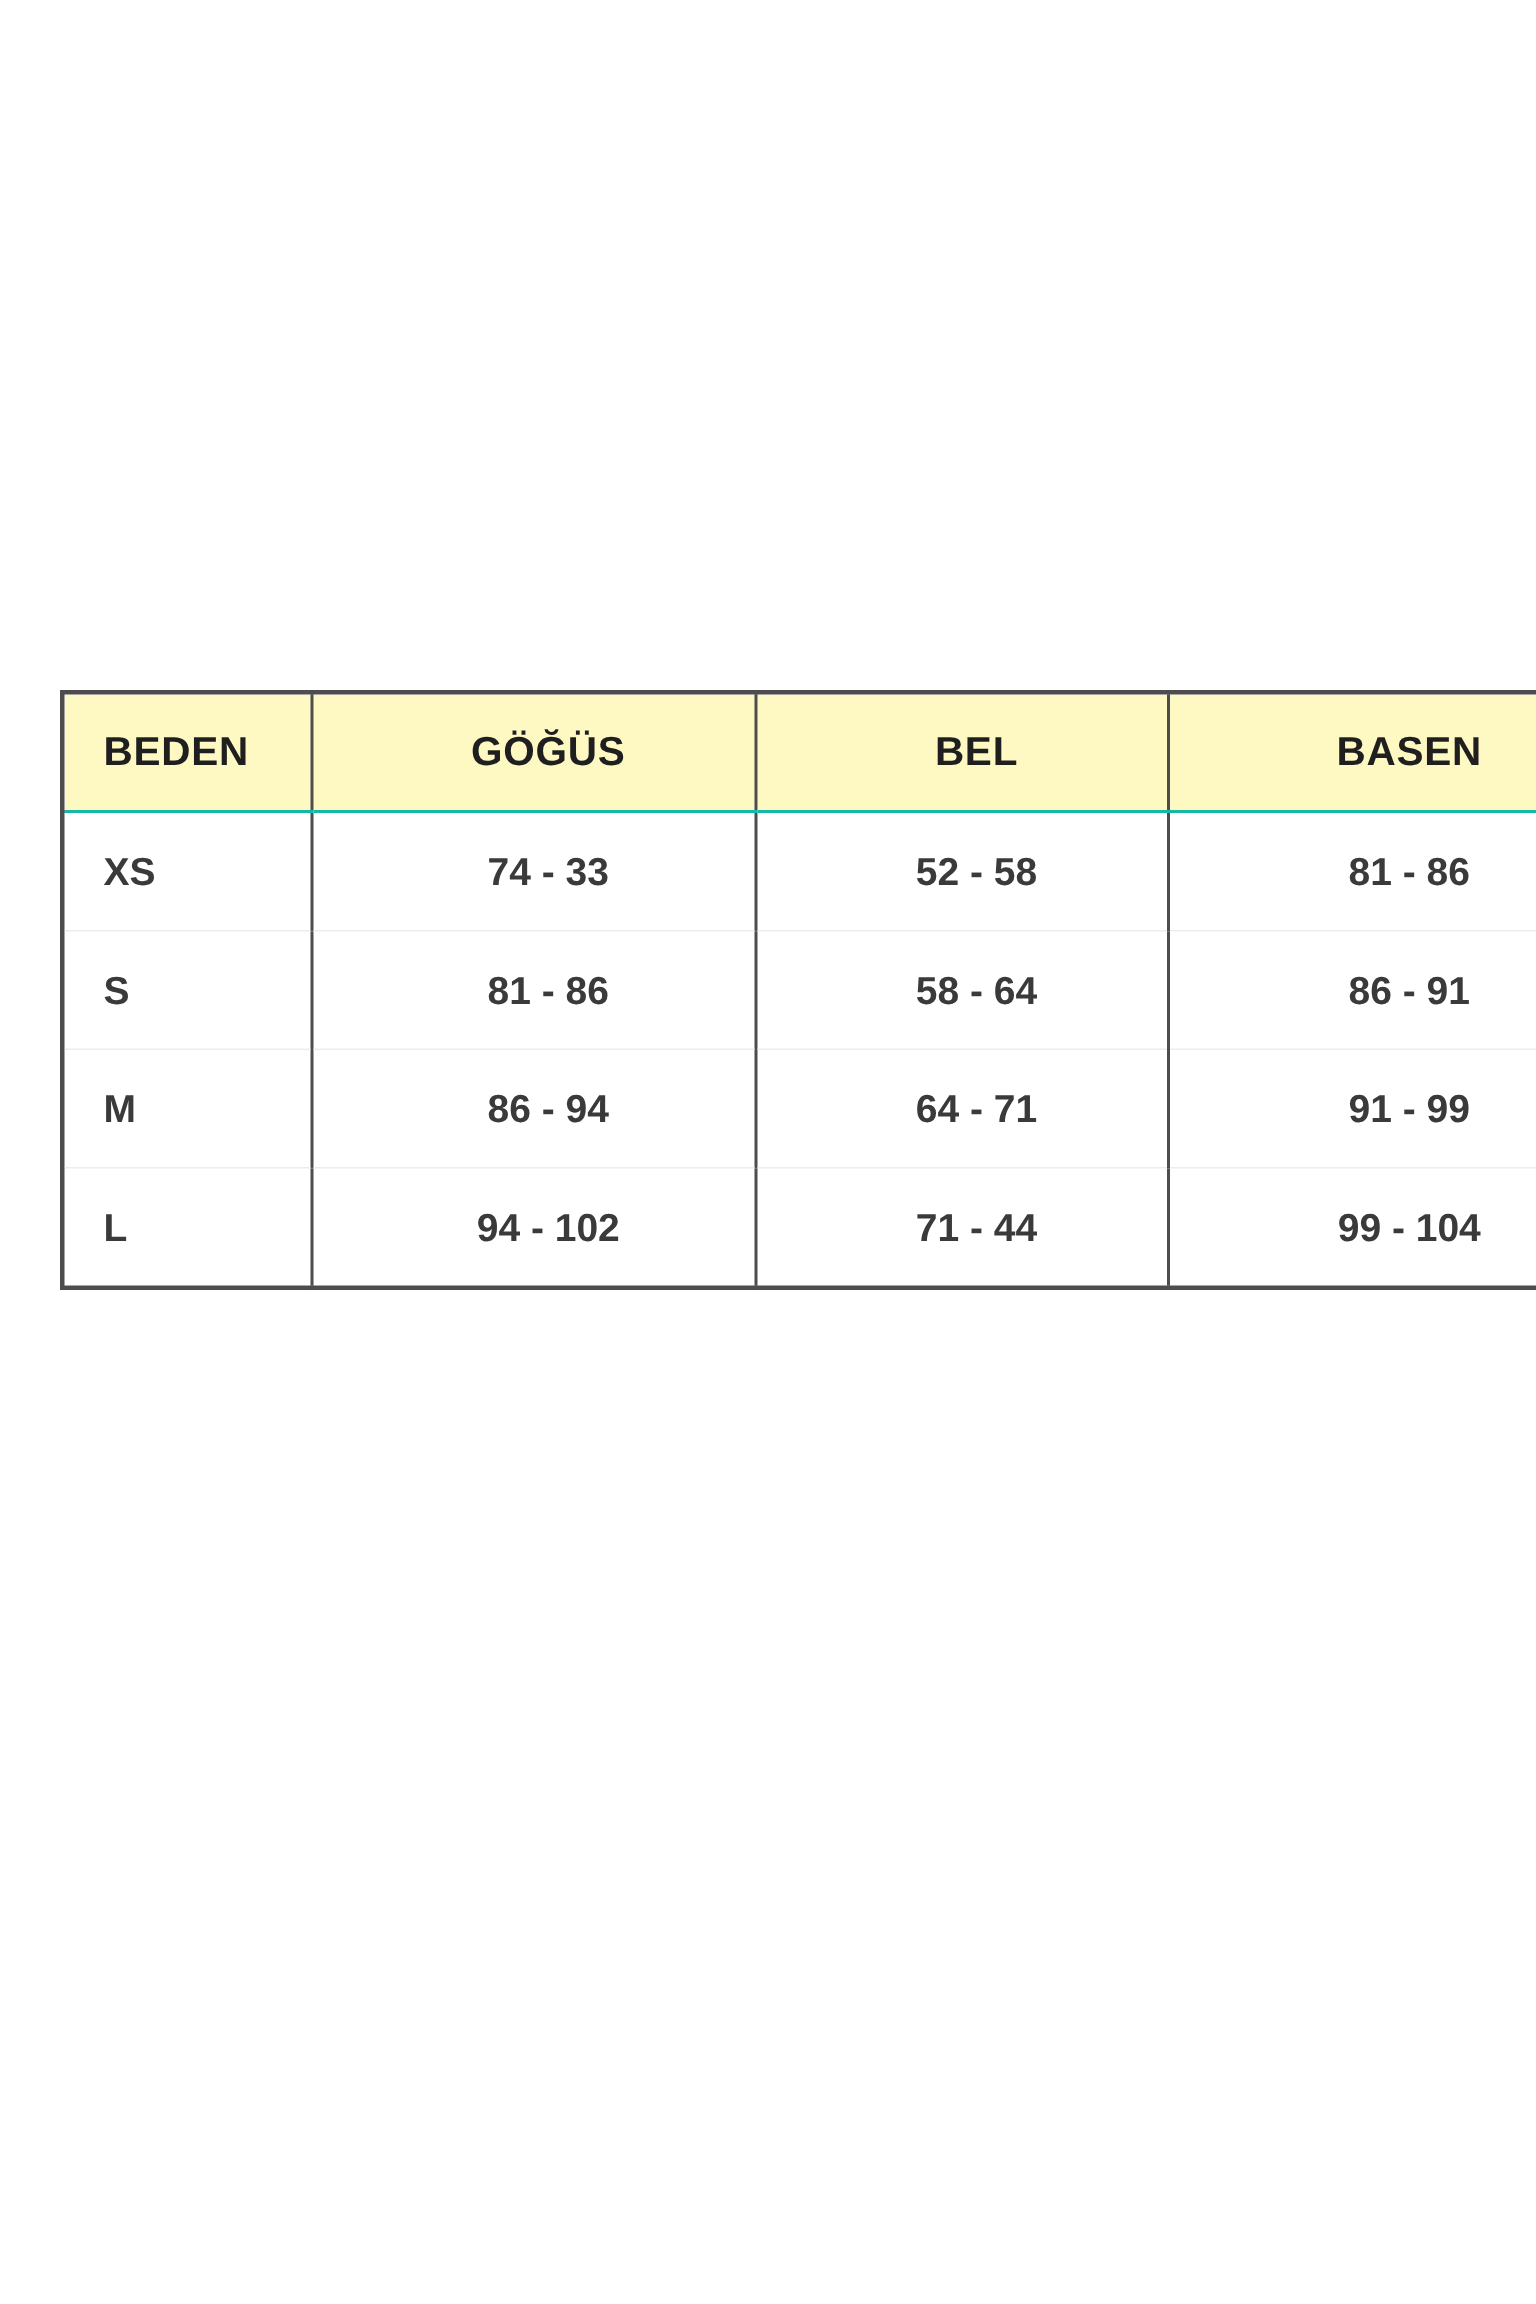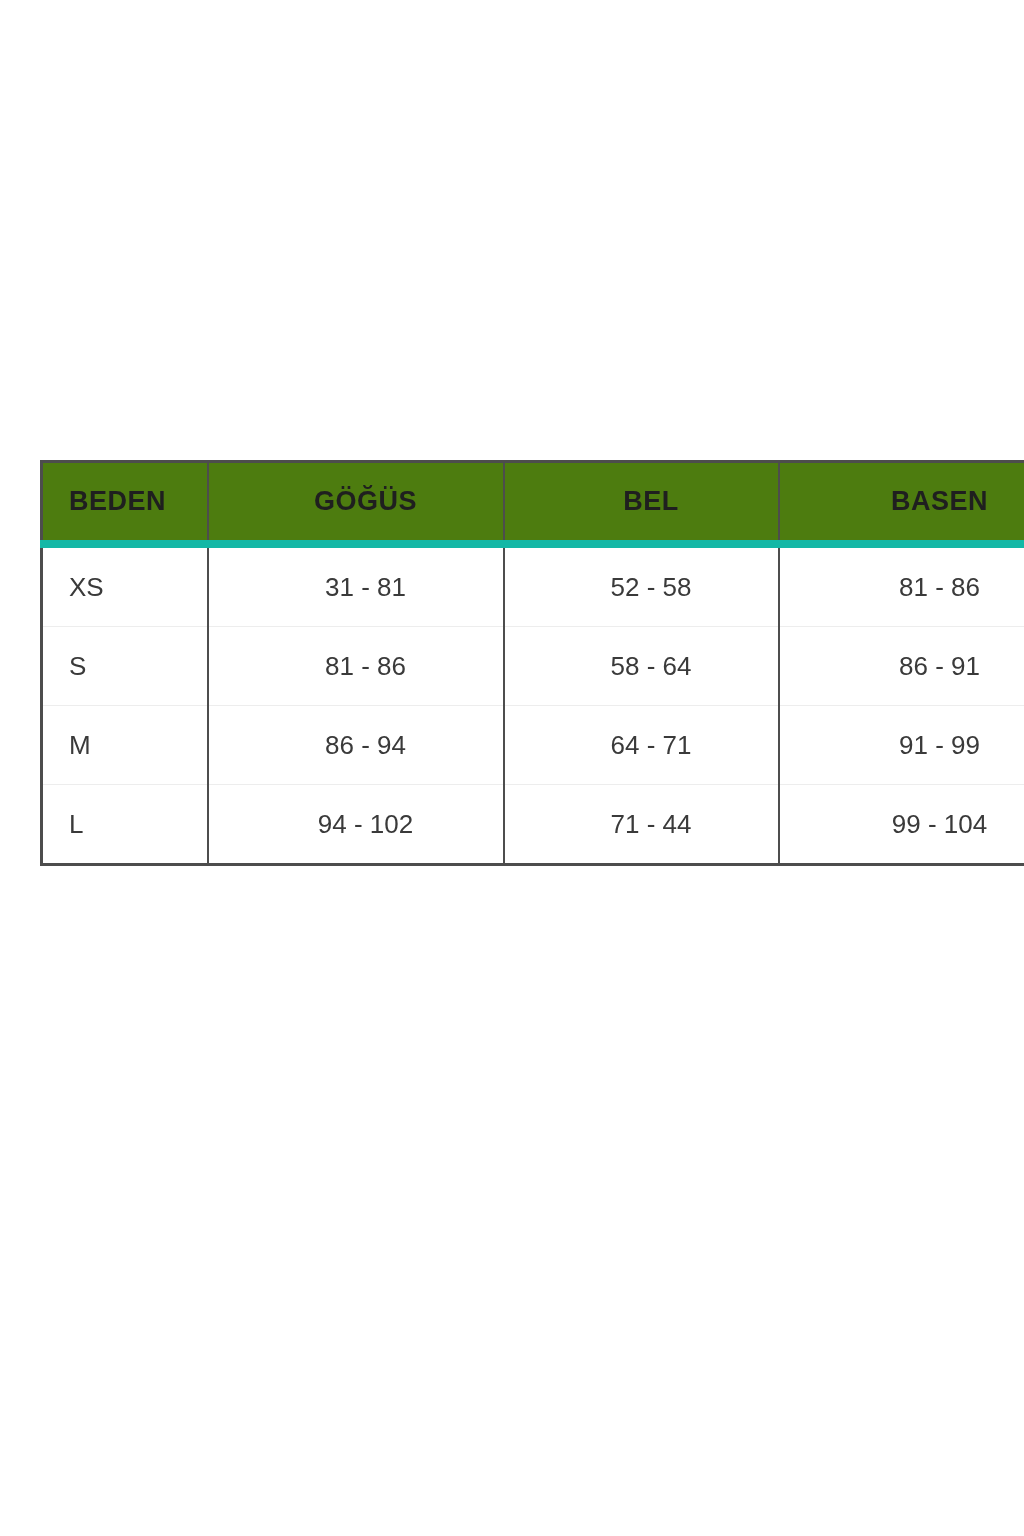--- a/index.html
+++ b/index.html
@@ -28,36 +28,36 @@
   .size-table th, .size-table td {
     border-left: 2px solid #4d4d4d;
     overflow: hidden;
     padding-left: 20px;
   }
   .size-table th:first-child, .size-table td:first-child {
     border-left: none;
   }
   .size-table thead th {
     height: 75px;
-    background: #4d7c0f;
-    border-bottom: 8px solid #14b8a6;
+    background: #fef9c3;
+    border-bottom: 2px solid #14b8a6;
     font-size: 27px;
     font-weight: bold;
     color: #1f1f1f;
     text-align: center;
     letter-spacing: 0.5px;
   }
   .size-table thead th.col-size {
     text-align: left;
     padding-left: 26px;
   }
   .size-table tbody td {
     height: 76px;
     font-size: 26px;
-    font-weight: 400;
+    font-weight: 700;
     color: #3a3a3a;
     text-align: center;
     border-bottom: 1px solid #ededed;
     background: #ffffff;
   }
   .size-table tbody tr:last-child td {
     border-bottom: none;
   }
   .size-table tbody td.cell-size {
     text-align: left;
@@ -77,21 +77,21 @@
       <tr>
         <th class="col-size">BEDEN</th>
         <th class="col-chest">GÖĞÜS</th>
         <th class="col-waist">BEL</th>
         <th class="col-hips">BASEN</th>
       </tr>
     </thead>
     <tbody>
       <tr>
         <td class="cell-size">XS</td>
-        <td>31 - 81</td>
+        <td>74 - 33</td>
         <td>52 - 58</td>
         <td>81 - 86</td>
       </tr>
       <tr>
         <td class="cell-size">S</td>
         <td>81 - 86</td>
         <td>58 - 64</td>
         <td>86 - 91</td>
       </tr>
       <tr>

